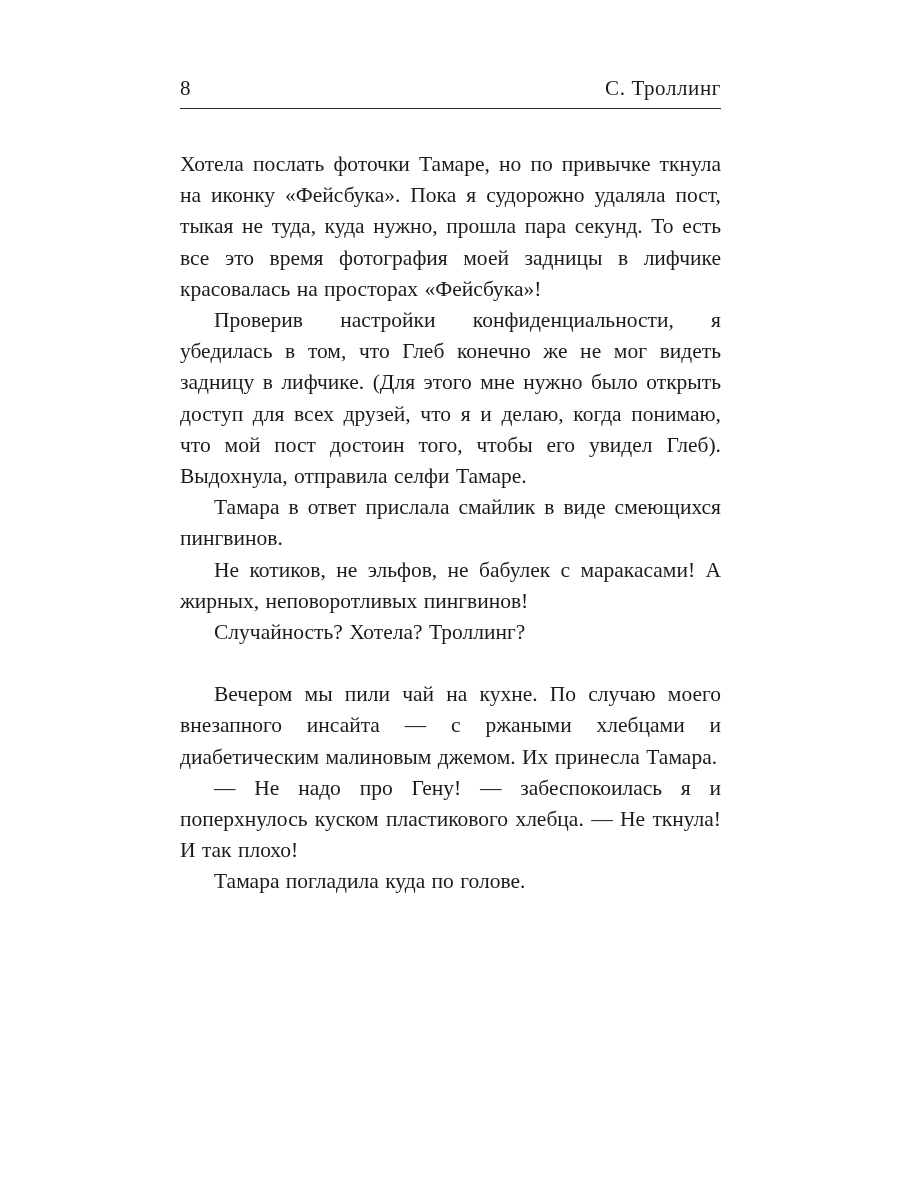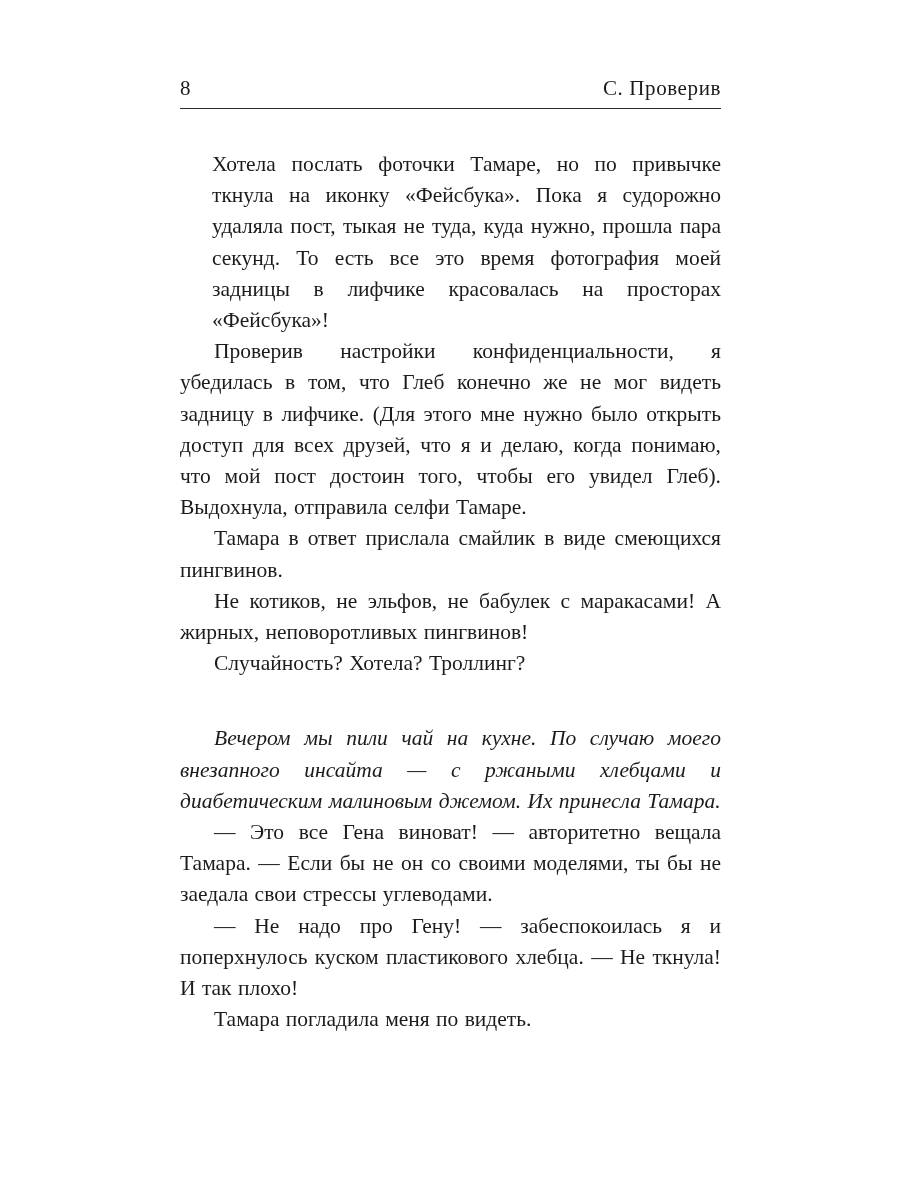--- a/index.html
+++ b/index.html
@@ -35,44 +35,41 @@
   .body-text p {
     margin: 0;
     font-size: 21.5px;
     line-height: 31.2px;
     text-align: justify;
     text-indent: 34px;
     word-spacing: 1px;
   }
   .body-text p.no-indent {
     text-indent: 0;
-    margin-left: 32px;
   }
   .body-text p.section-start {
-    margin-top: 44px;
-    font-style: italic;
+    margin-top: 31px;
   }
 </style>
 </head>
 <body>
 
 <div class="page">
 
   <header class="page-header">
     <span class="page-number">8</span>
-    <span class="author">С. Проверив</span>
+    <span class="author">С. Троллинг</span>
   </header>
 
   <hr class="header-rule">
 
   <main class="body-text">
     <p class="no-indent">Хотела послать фоточки Тамаре, но по привычке ткнула на иконку «Фейсбука». Пока я судорожно удаляла пост, тыкая не туда, куда нужно, прошла пара секунд. То есть все это время фотография моей задницы в лифчике красовалась на просторах «Фейсбука»!</p>
     <p>Проверив настройки конфиденциальности, я убедилась в том, что Глеб конечно же не мог видеть задницу в лифчике. (Для этого мне нужно было открыть доступ для всех друзей, что я и делаю, когда понимаю, что мой пост достоин того, чтобы его увидел Глеб). Выдохнула, отправила селфи Тамаре.</p>
     <p>Тамара в ответ прислала смайлик в виде смеющихся пингвинов.</p>
     <p>Не котиков, не эльфов, не бабулек с маракасами! А жирных, неповоротливых пингвинов!</p>
     <p>Случайность? Хотела? Троллинг?</p>
     <p class="section-start">Вечером мы пили чай на кухне. По случаю моего внезапного инсайта — с ржаными хлебцами и диабетическим малиновым джемом. Их принесла Тамара.</p>
-    <p>— Это все Гена виноват! — авторитетно вещала Тамара. — Если бы не он со своими моделями, ты бы не заедала свои стрессы углеводами.</p>
     <p>— Не надо про Гену! — забеспокоилась я и поперхнулось куском пластикового хлебца. — Не ткнула! И так плохо!</p>
-    <p>Тамара погладила меня по видеть.</p>
+    <p>Тамара погладила куда по голове.</p>
   </main>
 
 </div>
 
 </body></html>

